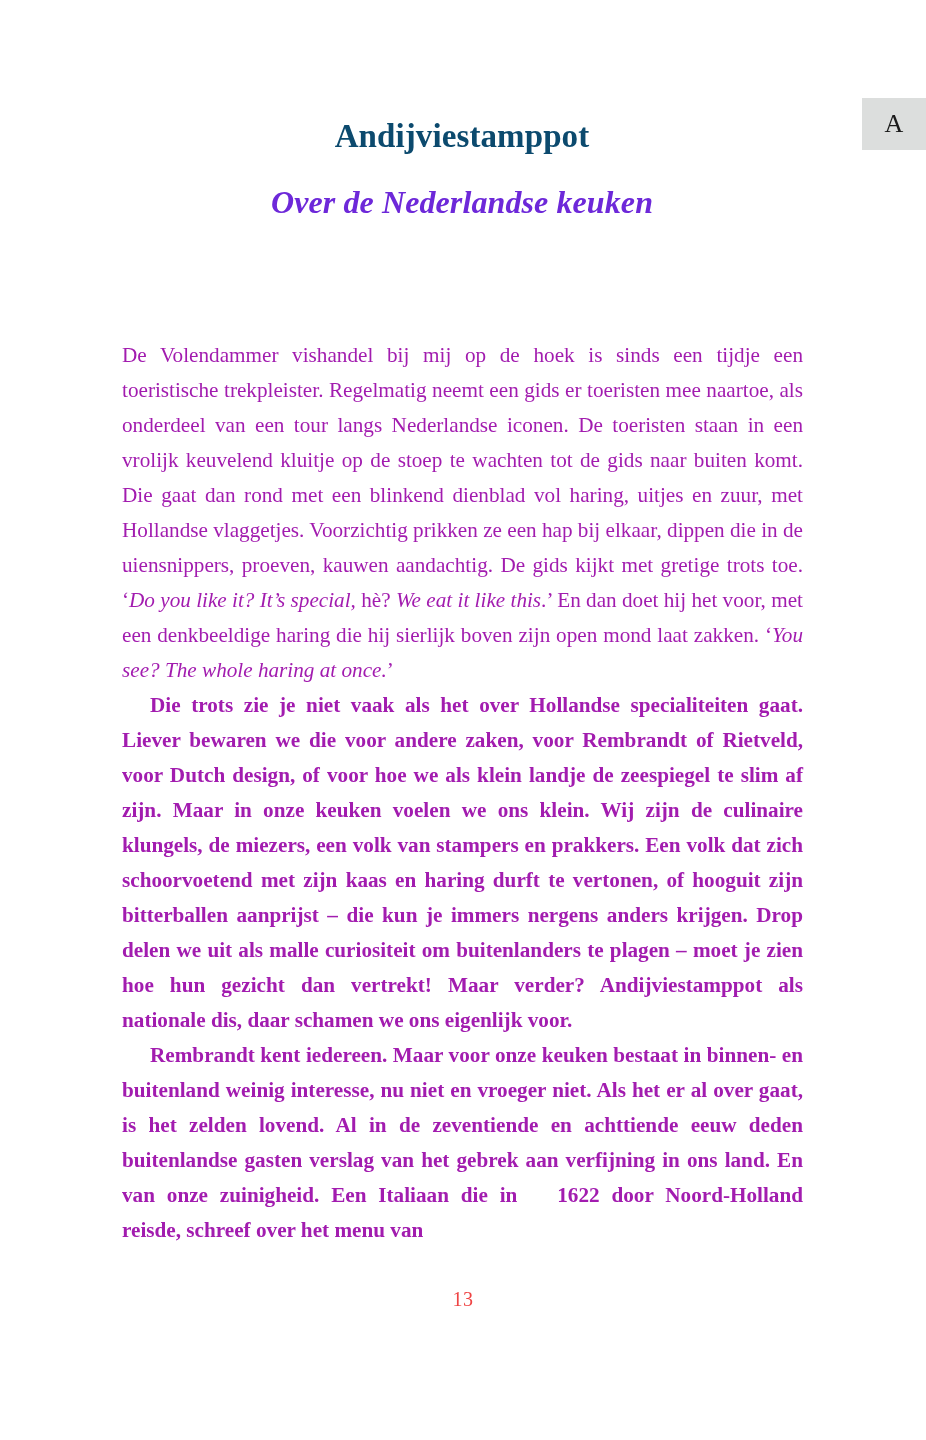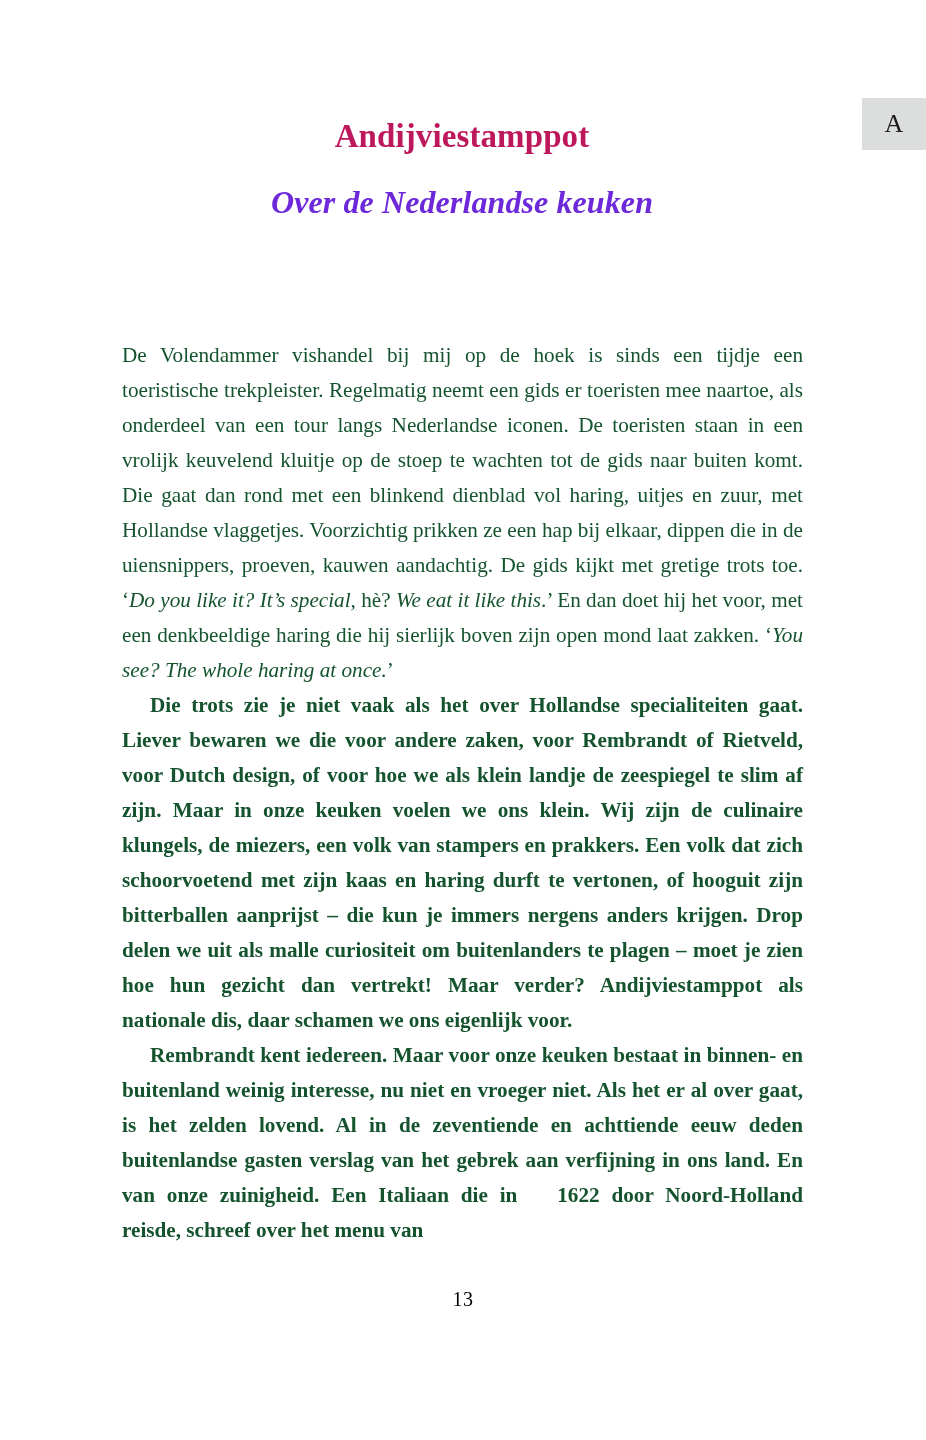--- a/index.html
+++ b/index.html
@@ -48,21 +48,21 @@
     top: 118px;
     width: 680px;
     text-align: center;
   }
   .chapter-title {
     font-size: 33px;
     font-weight: bold;
     line-height: 1.15;
     letter-spacing: 0.1px;
     margin: 0;
-    color: #be185d;
+    color: #0c4a6e;
   }
   .chapter-subtitle {
     font-size: 32px;
     font-weight: bold;
     font-style: italic;
     line-height: 1.15;
     margin: 28px 0 0 0;
     color: #6d28d9;
     letter-spacing: 0.1px;
   }
@@ -75,21 +75,21 @@
     width: 681px;
   }
   .body-column p {
     margin: 0;
     font-size: 21.2px;
     line-height: 35px;
     text-align: justify;
     text-justify: inter-word;
     hyphens: manual;
     -webkit-hyphens: manual;
-    color: #14532d;
+    color: #a21caf;
   }
   .body-column p.indent {
     text-indent: 28px;
     font-weight: bold;
   }
   .body-column p em {
     font-style: italic;
   }
   
   .osf {
@@ -99,21 +99,21 @@
   }
 
   
   .folio {
     position: absolute;
     left: 0;
     right: 0;
     top: 1288px;
     text-align: center;
     font-size: 20px;
-    color: #000000;
+    color: #ef4444;
     letter-spacing: 0.4px;
   }
 </style>
 </head>
 <body>
 
 <div class="page" style="width: 926px; height: 1440px; background: rgb(255, 255, 255);">
 
   <div class="tab-index" style="background: rgb(220, 222, 221);">
     <span class="tab-letter">A</span>

